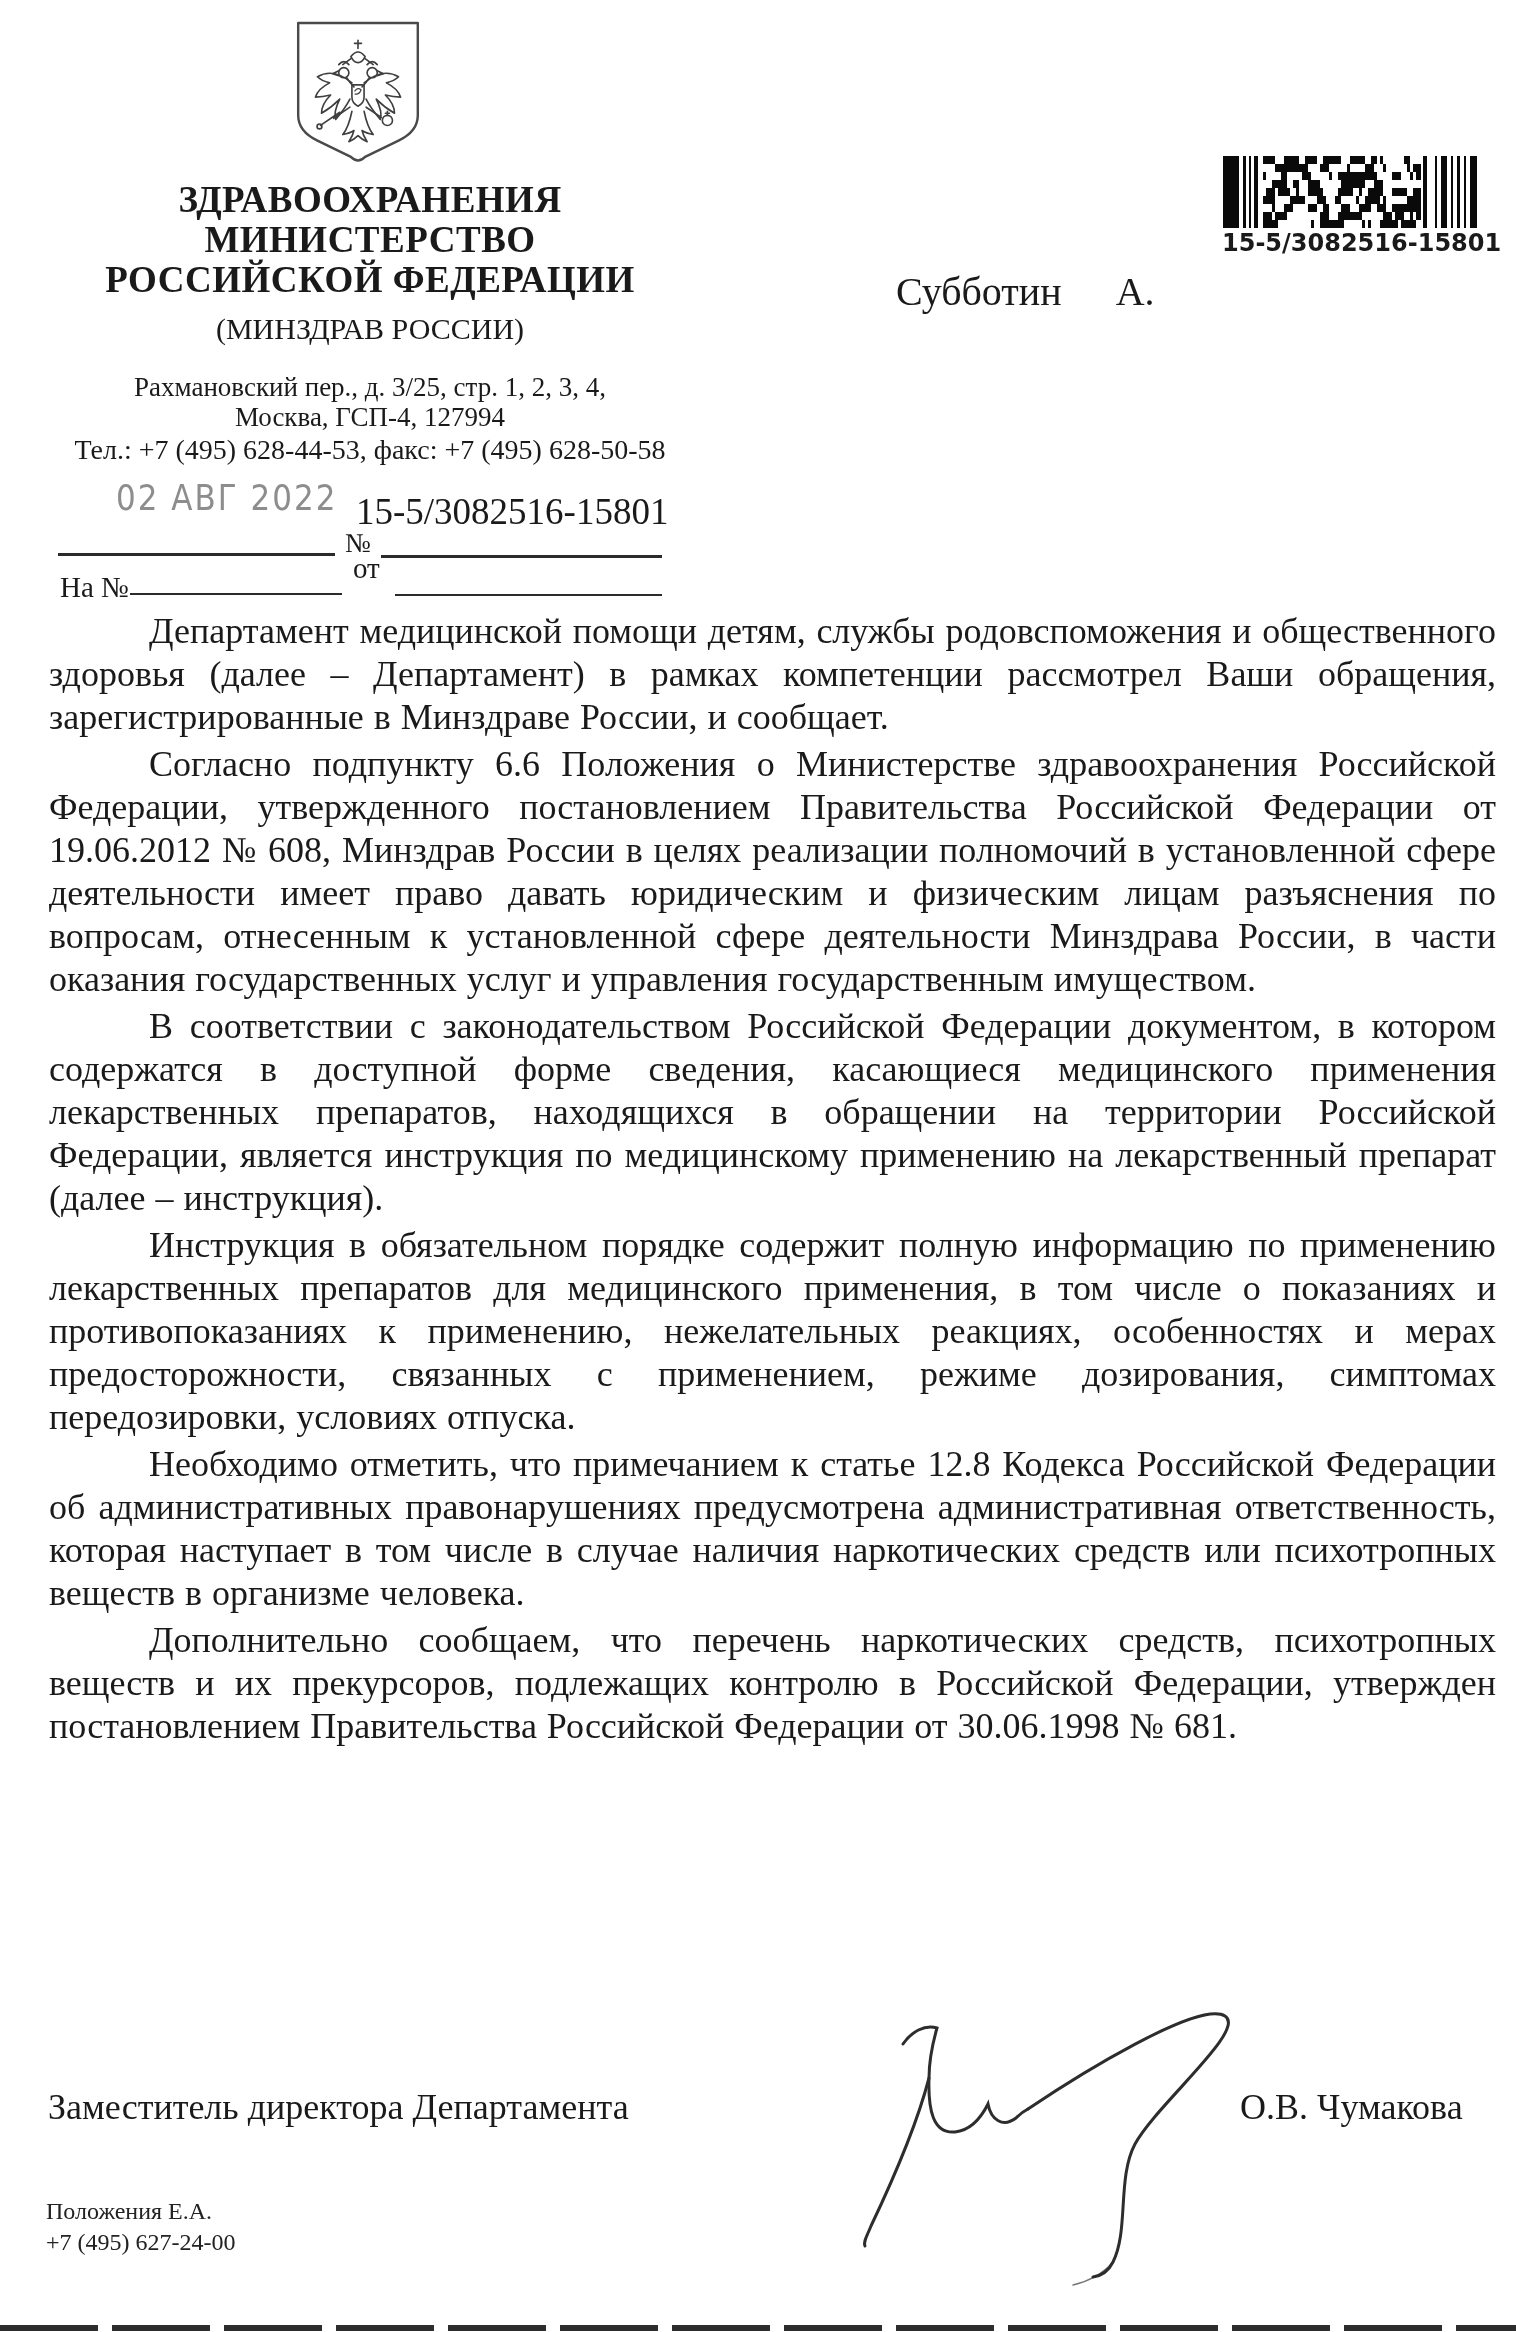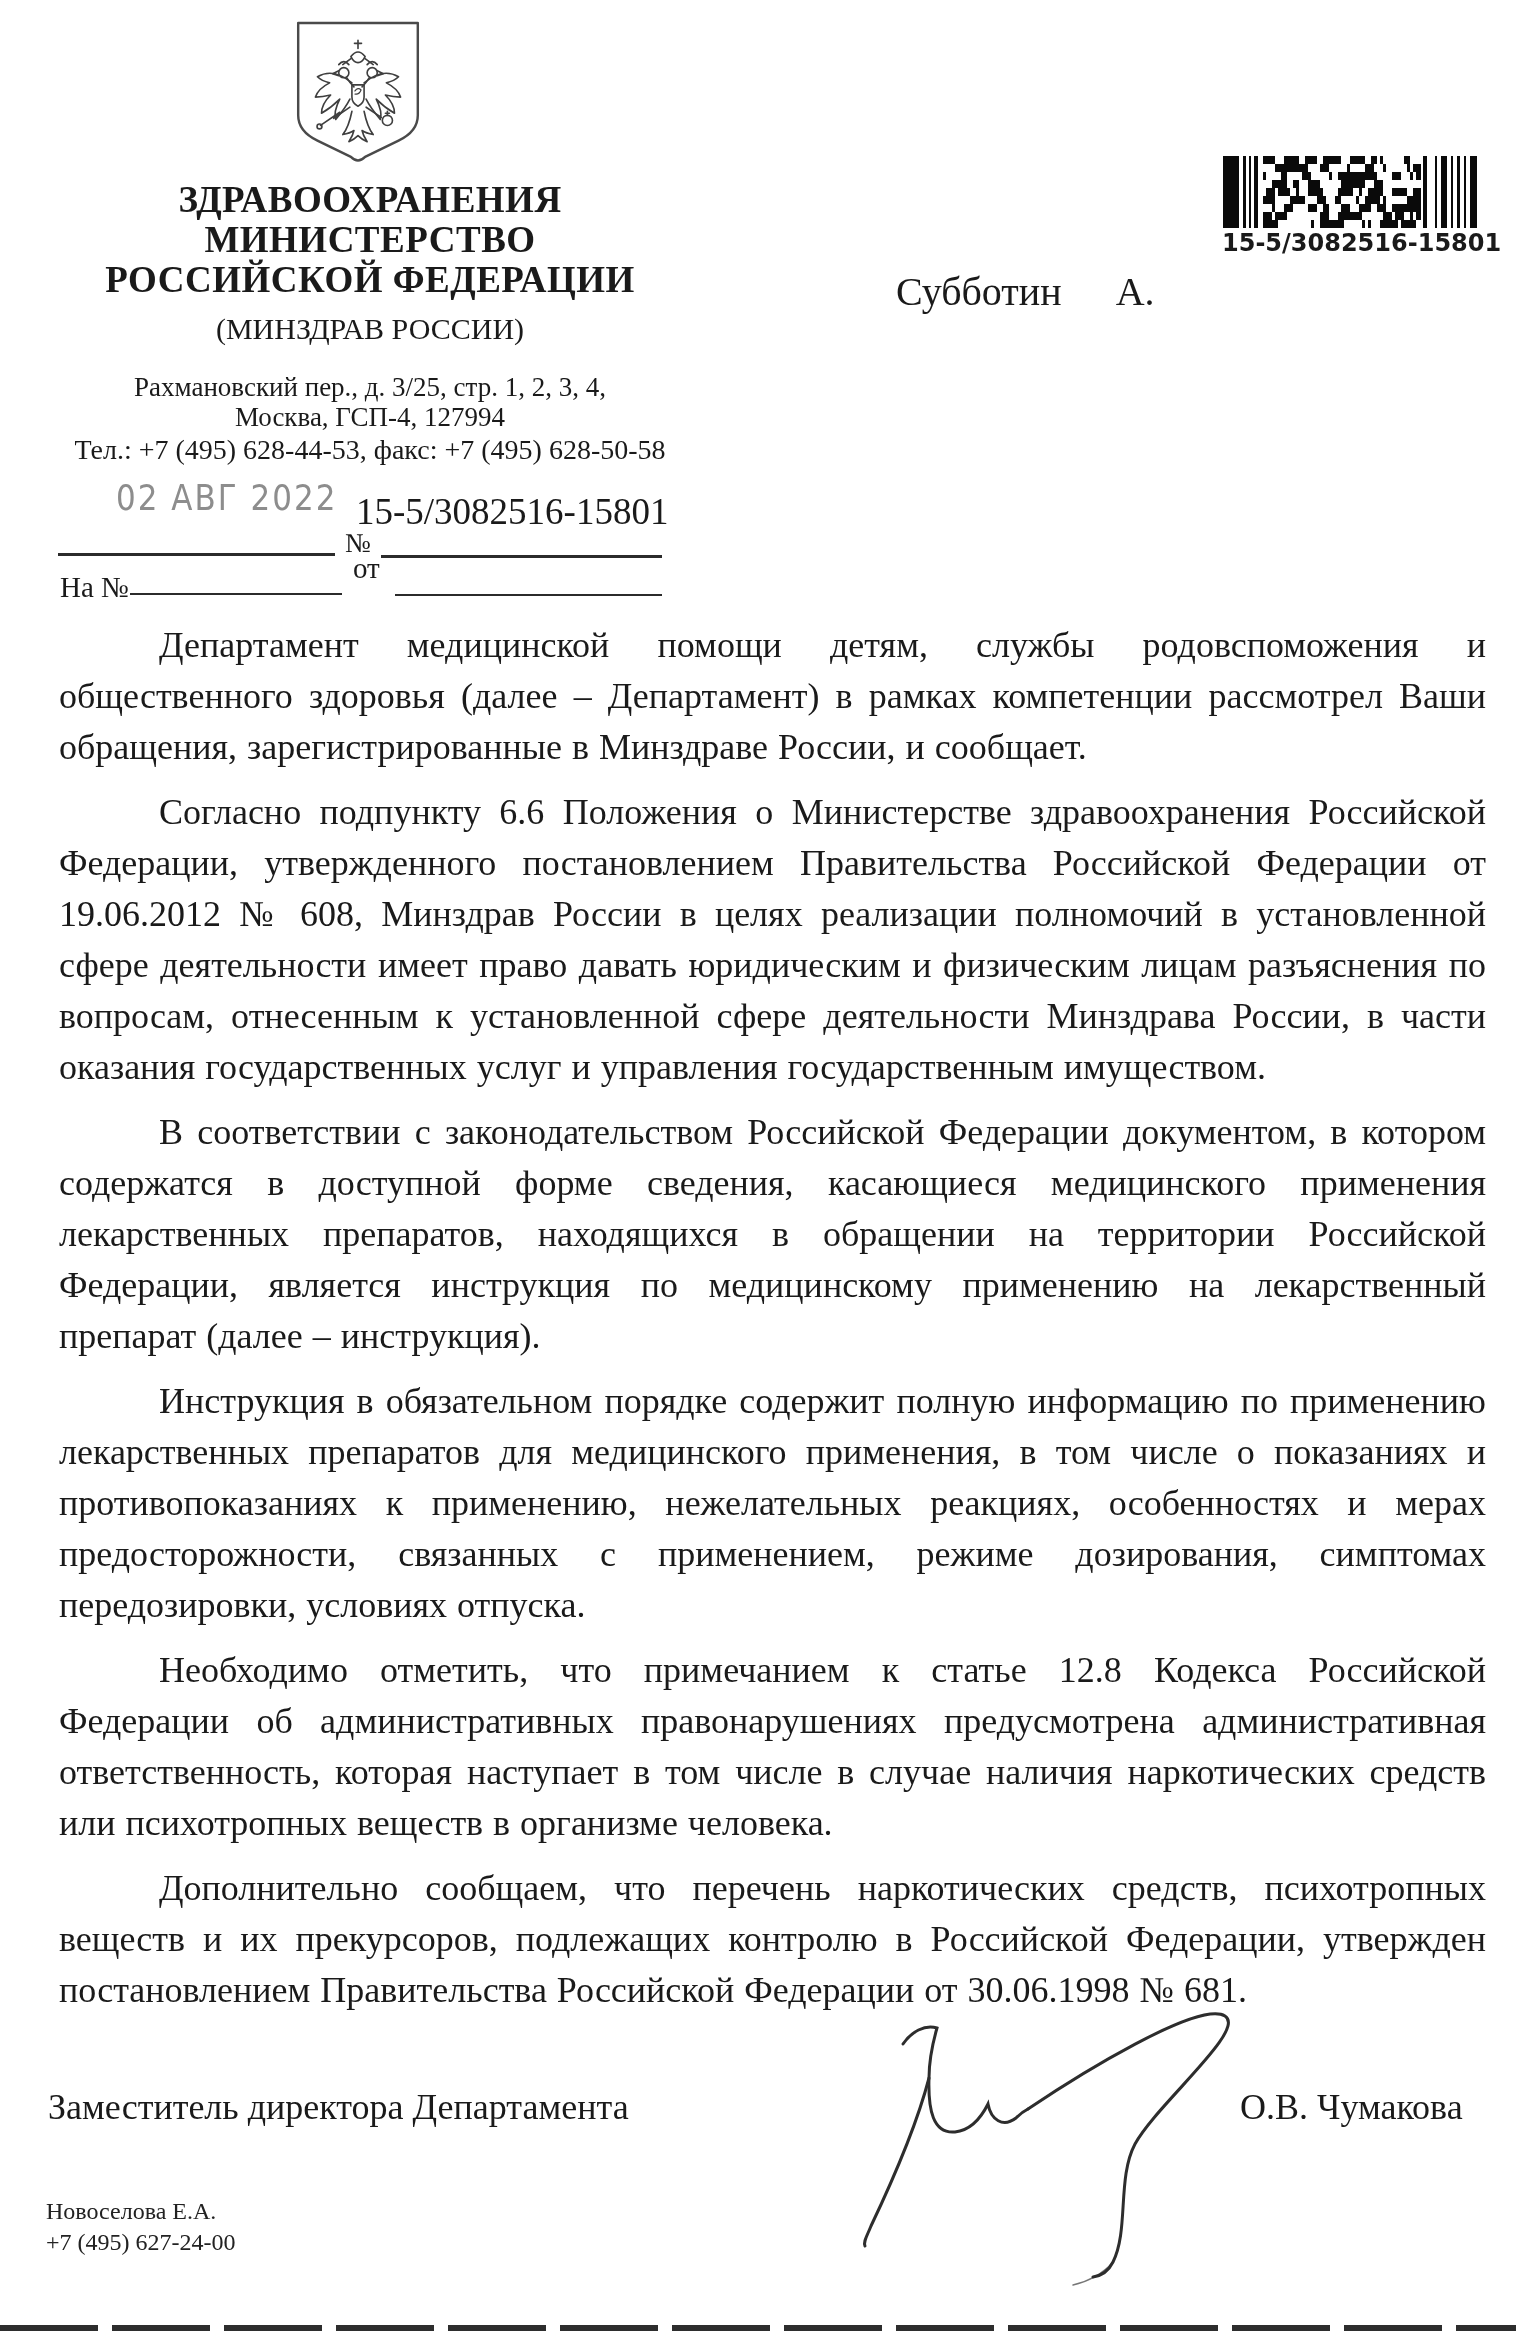--- a/index.html
+++ b/index.html
@@ -37,21 +37,21 @@
   .barcode-label{
     left:1222px;top:229px;width:256px;font-family:"DejaVu Sans", sans-serif;
     font-size:24px;font-weight:600;letter-spacing:0px;white-space:nowrap;
   }
   .recipient{left:896px;top:268px;font-size:40px;white-space:nowrap;}
   .recipient .gap{display:inline-block;width:54px;}
 
   
   .body-text{left:45px;top:606px;width:1455px;}
   .body-text p{
-    margin:14px;font-size:36px;line-height:51px;text-align:justify;
+    margin:4px;font-size:36px;line-height:43px;text-align:justify;
     text-indent:100px;word-spacing:1px;
   }
 
   
   .position-label{left:48px;top:2086px;font-size:36px;white-space:nowrap;}
   .signer-name{left:1240px;top:2086px;font-size:36px;white-space:nowrap;}
   .signature{left:815px;top:1992px;width:440px;height:300px;}
   .executor{left:46px;top:2196px;font-size:24px;line-height:31px;color:#222;}
 
   
@@ -278,17 +278,17 @@
   <svg width="440" height="300" viewBox="0 0 440 300" fill="none" stroke="#2d2d2d" stroke-width="3" stroke-linecap="round">
     <path d="M88,52 C96,40 110,32 122,36 C118,50 114,68 114,86 C113,118 118,142 140,140 C158,138 168,122 173,112 C176,128 188,136 201,126 C205,122 209,119 213,117"></path>
     <path d="M213,117 C262,84 384,8 410,24 C432,38 342,112 320,152 C302,186 314,238 298,270 C293,280 285,284 278,285"></path>
     <path d="M114,86 C102,132 76,192 56,234 C52,244 48,250 50,254"></path>
     <path d="M298,270 C288,282 272,290 258,293" stroke-width="1.4" opacity="0.65"></path>
   </svg>
 </div>
 <div class="abs signer-name">О.В. Чумакова</div>
 
 <div class="abs executor">
-  <div>Новоселова Е.А.</div>
+  <div>Положения Е.А.</div>
   <div>+7 (495) 627-24-00</div>
 </div>
 
 <div class="abs scan-edge"></div>
 
 </body></html>

